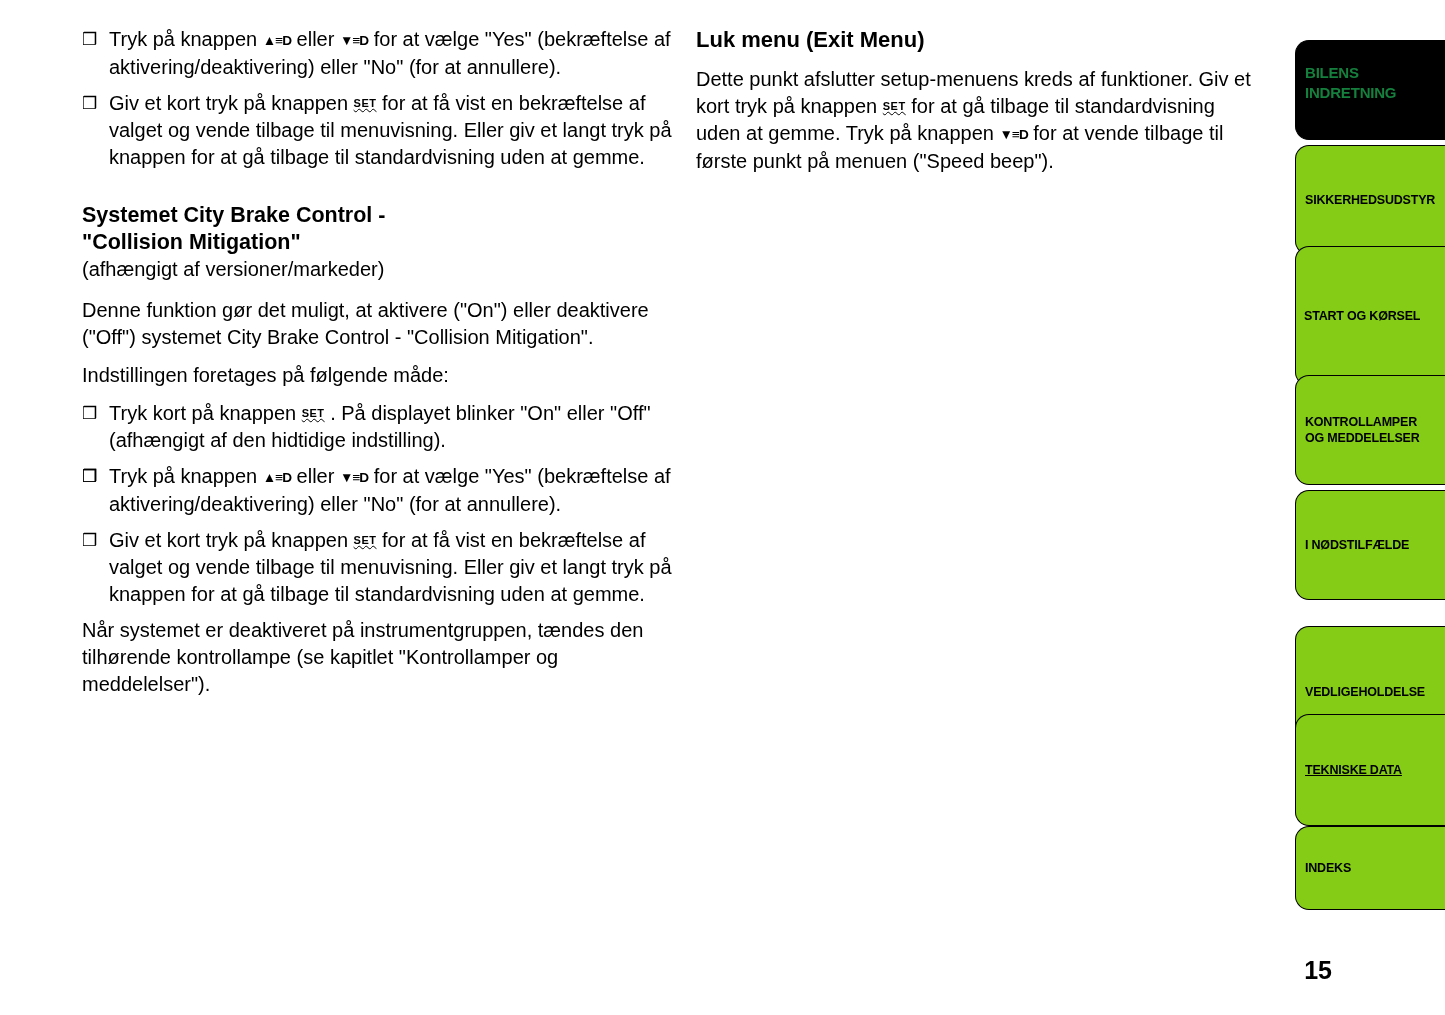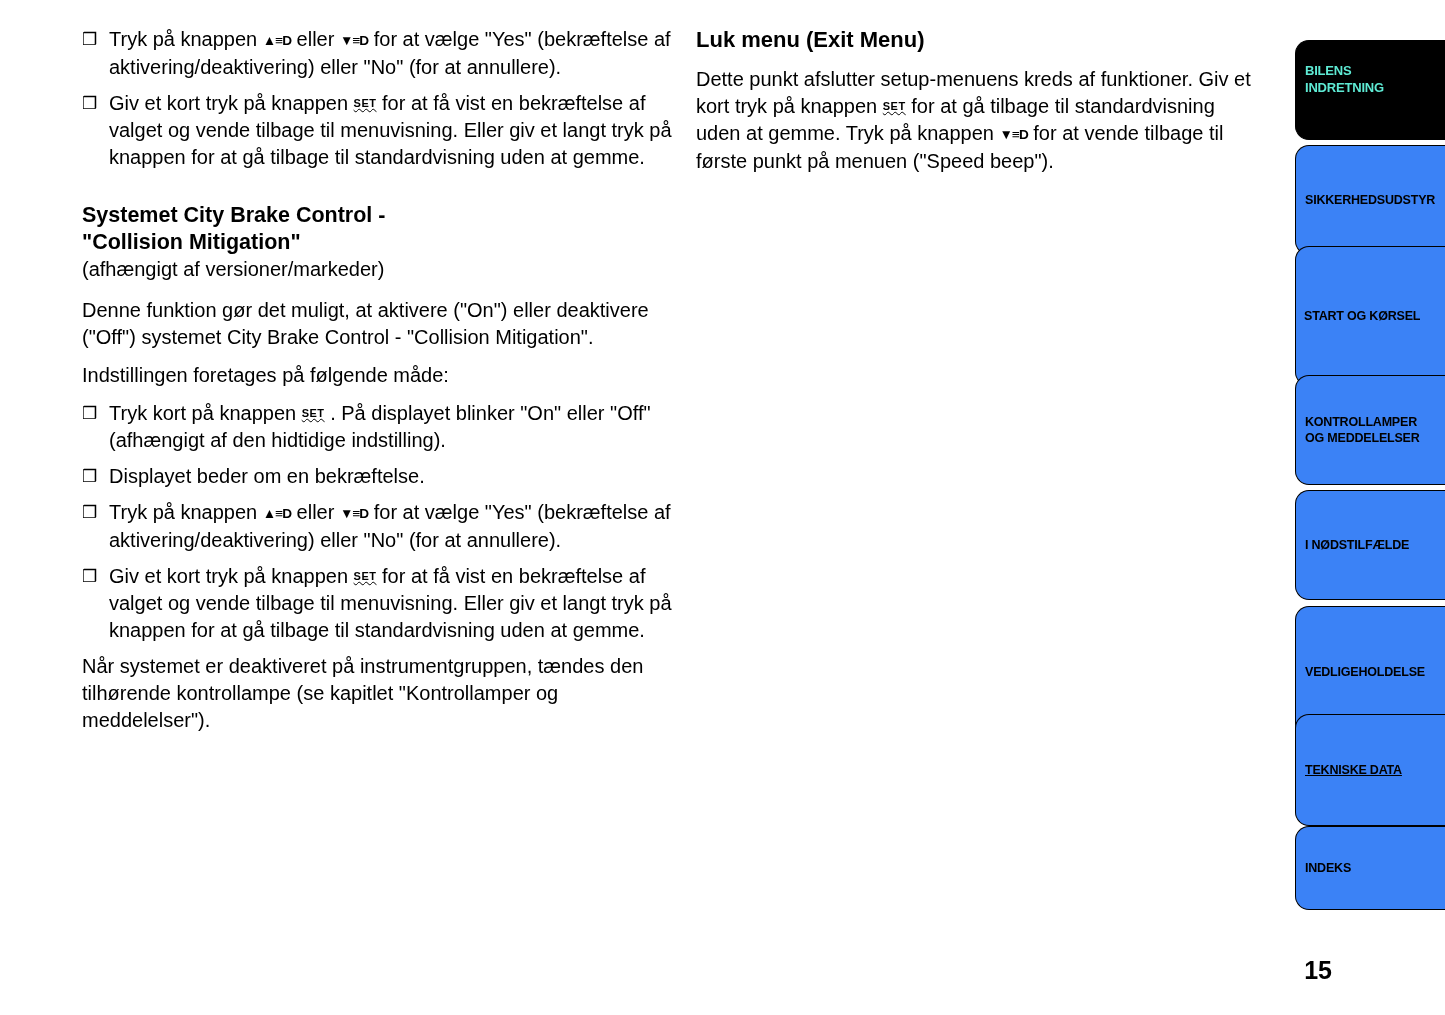--- a/index.html
+++ b/index.html
@@ -40,34 +40,34 @@
     font-size: 0.68em; letter-spacing: -1px; vertical-align: 1px;
   }
   .icon-set-button {
     font-size: 0.55em; font-weight: bold; letter-spacing: 0.5px;
     text-decoration: underline wavy 1px; vertical-align: 3px;
   }
 
   .sidebar { position: absolute; top: 0; right: 0; width: 155px; height: 1015px; }
   .tab {
     position: absolute; right: 0; width: 150px;
-    background: #3b82f6;
+    background: #84cc16;
     border: 1.5px solid #000; border-right: none;
     border-radius: 14px 0 0 14px;
     box-sizing: border-box;
     display: flex; align-items: center;
     padding-left: 9px; padding-right: 4px;
     font-size: 12.5px; font-weight: bold; line-height: 1.3;
     white-space: pre-line;
     letter-spacing: -0.2px;
   }
   .tab.active {
-    background: #000000; color: #5eead4; border-color: #000000;
+    background: #000000; color: #15803d; border-color: #000000;
     align-items: flex-start; padding-top: 22px;
-    font-size: 13px;
+    font-size: 15px;
   }
 
   .page-number {
     position: absolute; right: 113px; bottom: 30px;
     font-size: 25px; font-weight: bold;
   }
 </style>
 </head>
 <body>
 
@@ -92,21 +92,20 @@
   <p class="para">Denne funktion gør det muligt, at aktivere ("On") eller deaktivere ("Off") systemet City Brake Control - "Collision Mitigation".</p>
   <p class="para">Indstillingen foretages på følgende måde:</p>
 
   <div class="bullet">
     <span class="bullet-marker">❒</span>
     <span>Tryk kort på knappen <span class="inline-icon icon-set-button">SET</span> . På displayet blinker "On" eller "Off" (afhængigt af den hidtidige indstilling).</span>
   </div>
 
   <div class="bullet">
     <span class="bullet-marker">❒</span>
-    <span>Displayet beder om en bekræftelse.</span>
   </div>
 
   <div class="bullet">
     <span class="bullet-marker">❒</span>
     <span>Tryk på knappen <span class="inline-icon icon-up-button">▲≡D</span> eller <span class="inline-icon icon-down-button">▼≡D</span> for at vælge "Yes" (bekræftelse af aktivering/deaktivering) eller "No" (for at annullere).</span>
   </div>
 
   <div class="bullet">
     <span class="bullet-marker">❒</span>
     <span>Giv et kort tryk på knappen <span class="inline-icon icon-set-button">SET</span> for at få vist en bekræftelse af valget og vende tilbage til menuvisning. Eller giv et langt tryk på knappen for at gå tilbage til standardvisning uden at gemme.</span>
@@ -122,18 +121,18 @@
 </div>
 
 <div class="sidebar">
   <div class="tab active" style="top:40px;  height:100px;">BILENS
 INDRETNING</div>
   <div class="tab" style="top:145px; height:110px;">SIKKERHEDSUDSTYR</div>
   <div class="tab" style="top:246px; height:140px;padding-left:8px;">START OG KØRSEL</div>
   <div class="tab" style="top:375px; height:110px;">KONTROLLAMPER
 OG MEDDELELSER</div>
   <div class="tab" style="top:490px; height:110px;">I NØDSTILFÆLDE</div>
-  <div class="tab" style="top:606px; height:132px;">VEDLIGEHOLDELSE</div>
+  <div class="tab" style="top:626px; height:132px;">VEDLIGEHOLDELSE</div>
   <div class="tab" style="top:714px; height:112px;text-decoration:underline;">TEKNISKE DATA</div>
   <div class="tab" style="top:826px; height:84px;">INDEKS</div>
 </div>
 
 <div class="page-number">15</div>
 
 </body></html>

